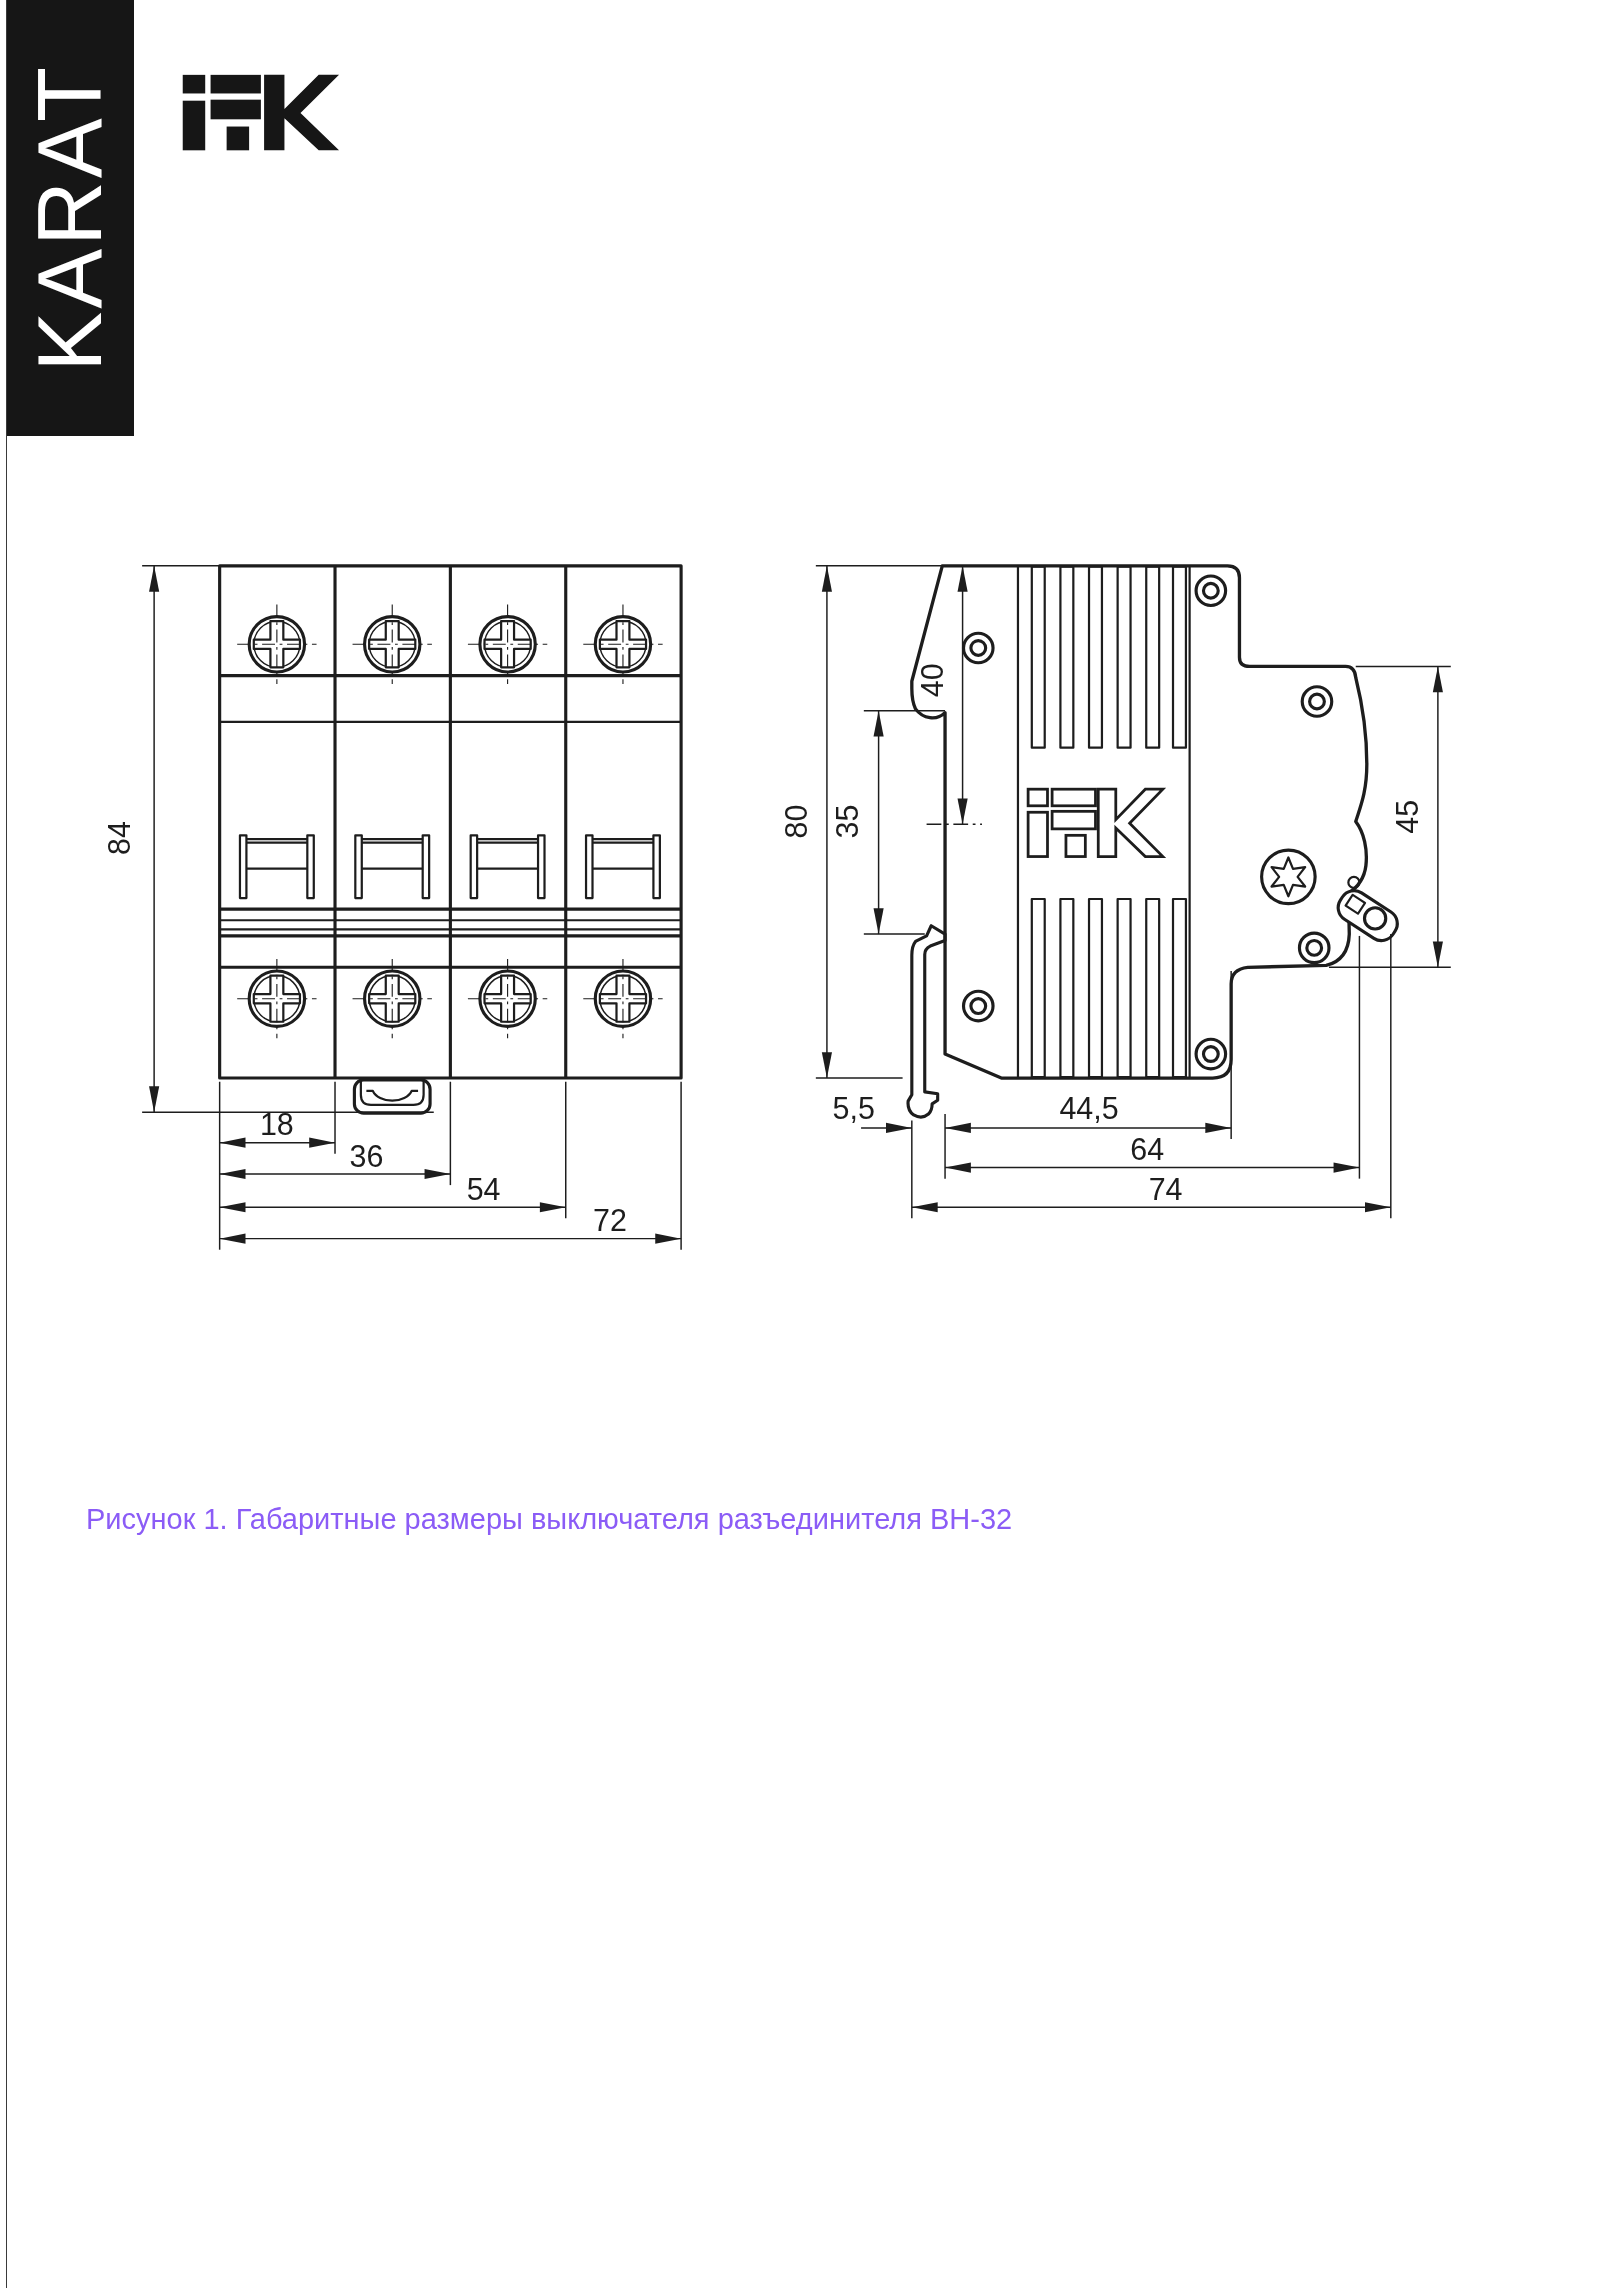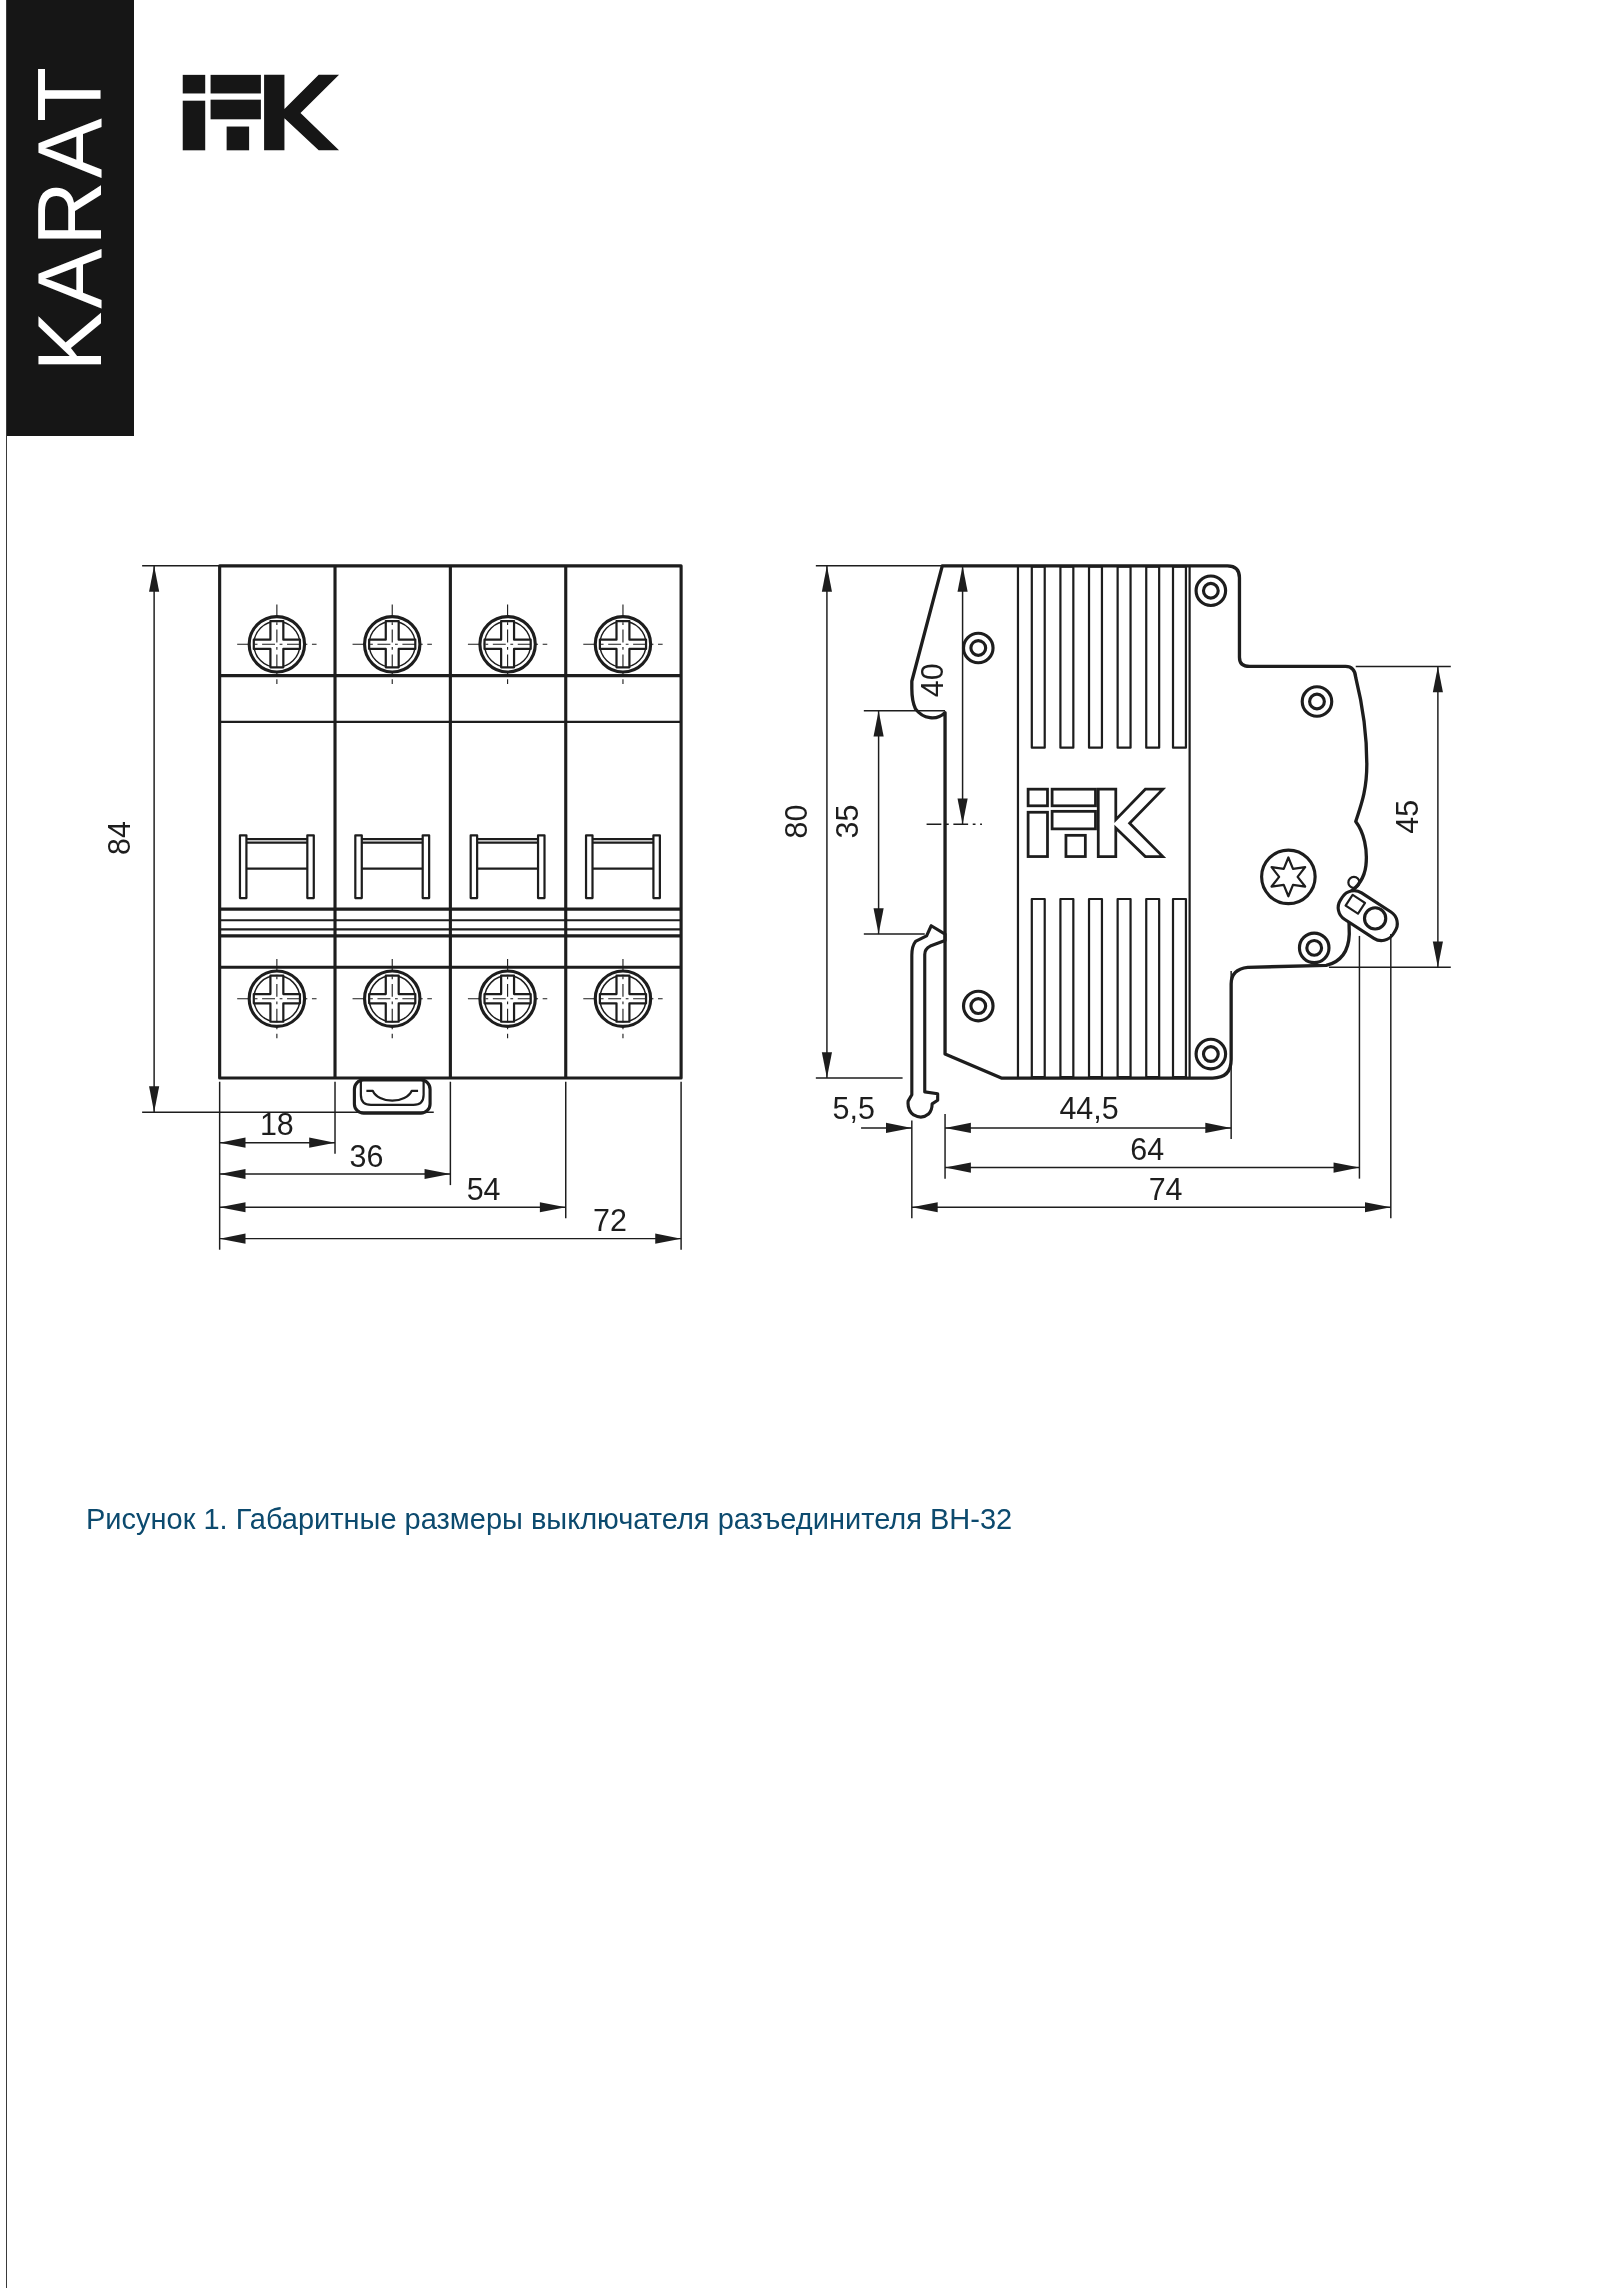--- a/index.html
+++ b/index.html
@@ -4,21 +4,21 @@
 <style>
   html,body{margin:0;padding:0;background:#e8e8e8;}
   #page{position:relative;width:1616px;height:2289px;background:#ffffff;overflow:hidden;
         font-family:"Liberation Sans", sans-serif; --ink:#1d1d1d;}
   #edge-line{position:absolute;left:5.5px;top:0;width:1.8px;height:2289px;background:#3a3a3a;}
   #banner{position:absolute;left:6.5px;top:0;width:127px;height:436px;background:#161616;
           display:flex;align-items:center;justify-content:center;}
   #banner span{display:block;transform:rotate(-90deg);white-space:nowrap;
                color:#ffffff;font-size:90px;font-weight:400;letter-spacing:2.8px;line-height:1;}
   #caption{position:absolute;left:86px;top:1503px;width:1108px;
-           font-size:29px;color:#0c4a6e;letter-spacing:0px;}
+           font-size:29px;color:#8b5cf6;letter-spacing:0px;}
   svg{position:absolute;left:0;top:0;}
   .s3{stroke:var(--ink);stroke-width:3.4;fill:none;stroke-linejoin:round;}
   .s2{stroke:var(--ink);stroke-width:2.4;fill:none;stroke-linejoin:round;}
   .s1{stroke:var(--ink);stroke-width:1.6;fill:none;}
   .wf{fill:#ffffff;}
   .arr{fill:var(--ink);stroke:none;}
   .cl{stroke:var(--ink);stroke-width:1.2;fill:none;stroke-dasharray:14 5 3 5;}
   .cl2{stroke:var(--ink);stroke-width:1.6;fill:none;stroke-dasharray:16 5 3 5;}
   text.dim{font-family:"Liberation Sans",sans-serif;font-size:33px;fill:var(--ink);}
   .logo-solid{fill:#161616;stroke:none;}

